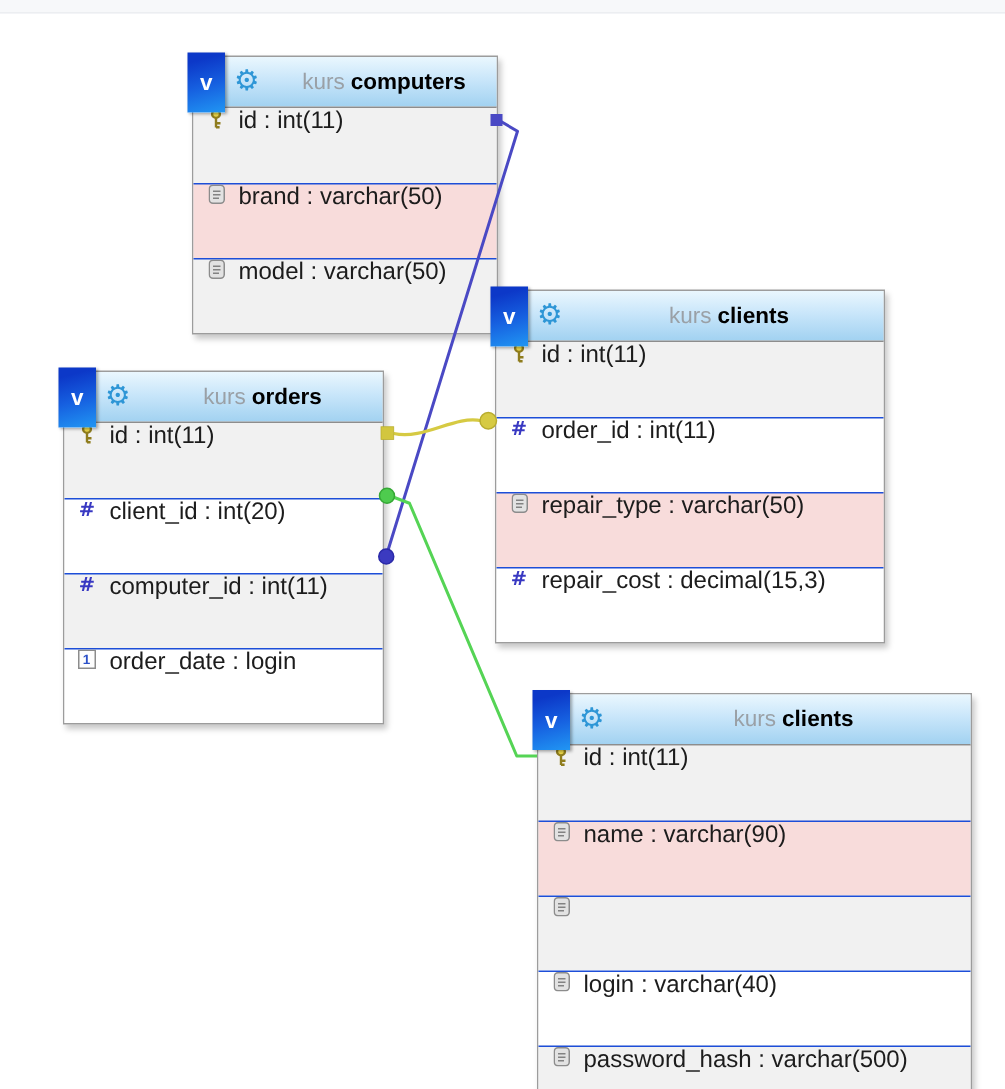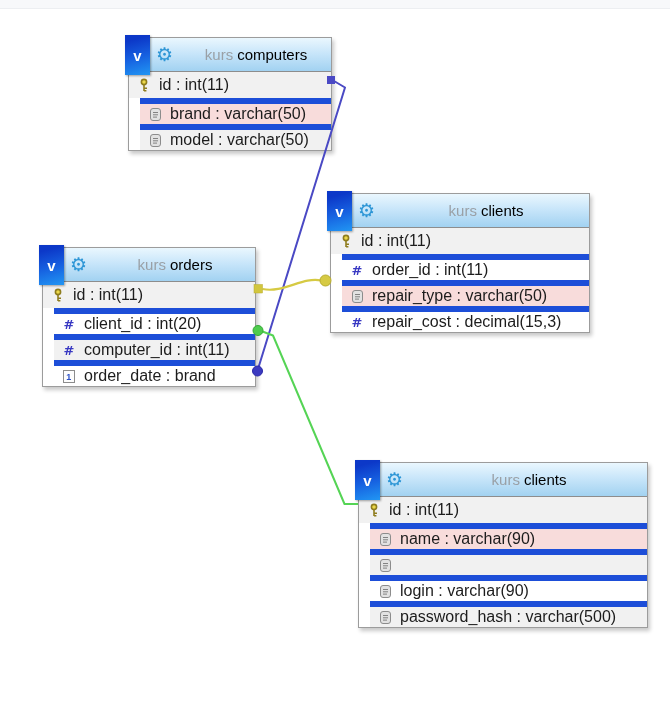--- a/index.html
+++ b/index.html
@@ -39,29 +39,29 @@
     display:flex;align-items:center;justify-content:center;
     box-shadow:1px 1px 2px rgba(0,0,0,0.35);
     z-index:3;
   }
   .gear{
     position:absolute;left:27px;top:50%;transform:translateY(-52%);
     color:#2e96d6;font-size:19px;line-height:1;
   }
   .htext{flex:1;text-align:center;white-space:nowrap;}
   .schema{color:#9aa0a6;text-align:right;}
-  .tname{font-weight:normal;color:#000000;margin-left:4px;}
+  .tname{font-weight:bold;color:#000000;margin-left:4px;}
 
   .row{
-    height:26px;box-sizing:border-box;
-    display:flex;align-items:center;gap:8px;
+    height:50px;box-sizing:border-box;
+    display:flex;align-items:flex-start;gap:8px;
     padding:0 6px 0 8px;
     font-size:16px;color:#1c1c1c;white-space:nowrap;
   }
-  .row + .row{border-top:6px solid #1d4ed8;margin-left:11px;}
+  .row + .row{border-top:1px solid #1d4ed8;}
   .bg-gray {background:#f1f1f1;}
   .bg-white{background:#ffffff;}
   .bg-pink {background:#f8dcdb;}
 
   .cicon{width:14px;min-width:14px;display:flex;justify-content:center;align-items:center;}
   .hash{color:#3838c2;font-weight:bold;font-size:13px;font-family:"DejaVu Sans",sans-serif;}
 
   
   #links{position:absolute;left:0;top:0;z-index:5;pointer-events:none;}
 </style>
@@ -162,21 +162,21 @@
     <span class="cicon hash">#</span>
     <span>computer_id : int(11)</span>
   </div>
   <div class="row bg-white">
     <span class="cicon">
         <svg width="12" height="13" viewBox="0 0 12 13">
           <rect x="0.5" y="0.5" width="11" height="12" fill="#fdfdfd" stroke="#8c8c8c"></rect>
           <text x="3.2" y="9.8" font-size="9" font-family="Liberation Sans, sans-serif" font-weight="bold" fill="#2b50c8">1</text>
         </svg>
       </span>
-    <span>order_date : brand</span>
+    <span>order_date : login</span>
   </div>
 </div>
 
 <div class="tbl" id="t-clients">
   <div class="thead">
     <span class="vbadge">v</span>
     <span class="gear">⚙</span>
     <span class="htext"><span class="schema">kurs</span><span class="tname">clients</span></span>
   </div>
   <div class="row bg-gray">
@@ -205,21 +205,21 @@
         </svg>
       </span>
   </div>
   <div class="row bg-white">
     <span class="cicon">
         <svg width="11" height="13" viewBox="0 0 11 13">
           <rect x="0.5" y="0.5" width="10" height="12" rx="2.5" fill="#e2e2e2" stroke="#8c8c8c"></rect>
           <path d="M3 4.5 H8 M3 6.8 H8 M3 9.1 H7" stroke="#828282" stroke-width="1"></path>
         </svg>
       </span>
-    <span>login : varchar(90)</span>
+    <span>login : varchar(40)</span>
   </div>
   <div class="row bg-gray">
     <span class="cicon">
         <svg width="11" height="13" viewBox="0 0 11 13">
           <rect x="0.5" y="0.5" width="10" height="12" rx="2.5" fill="#e2e2e2" stroke="#8c8c8c"></rect>
           <path d="M3 4.5 H8 M3 6.8 H8 M3 9.1 H7" stroke="#828282" stroke-width="1"></path>
         </svg>
       </span>
     <span>password_hash : varchar(500)</span>
   </div>

